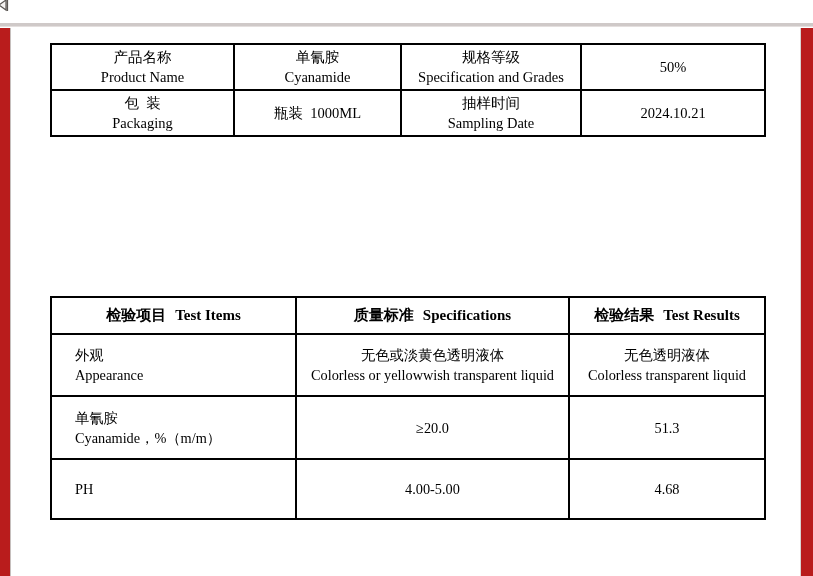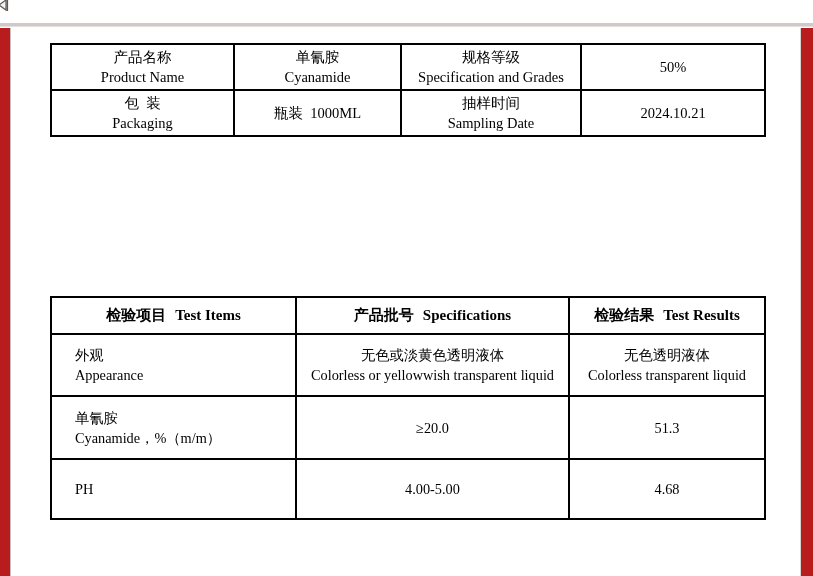--- a/index.html
+++ b/index.html
@@ -116,21 +116,21 @@
         </colgroup>
       <tbody>
           <tr class="hd">
         <th>
               <div class="hwrap">
           <span>检验项目</span>
           <span>Test Items</span></div>
             </th>
         <th>
               <div class="hwrap">
-          <span>产品批号</span>
+          <span>质量标准</span>
           <span>Specifications</span></div>
             </th>
         <th>
               <div class="hwrap">
           <span>检验结果</span>
           <span>Test Results</span></div>
             </th>
       </tr>
       <tr class="r1">
         <td>

